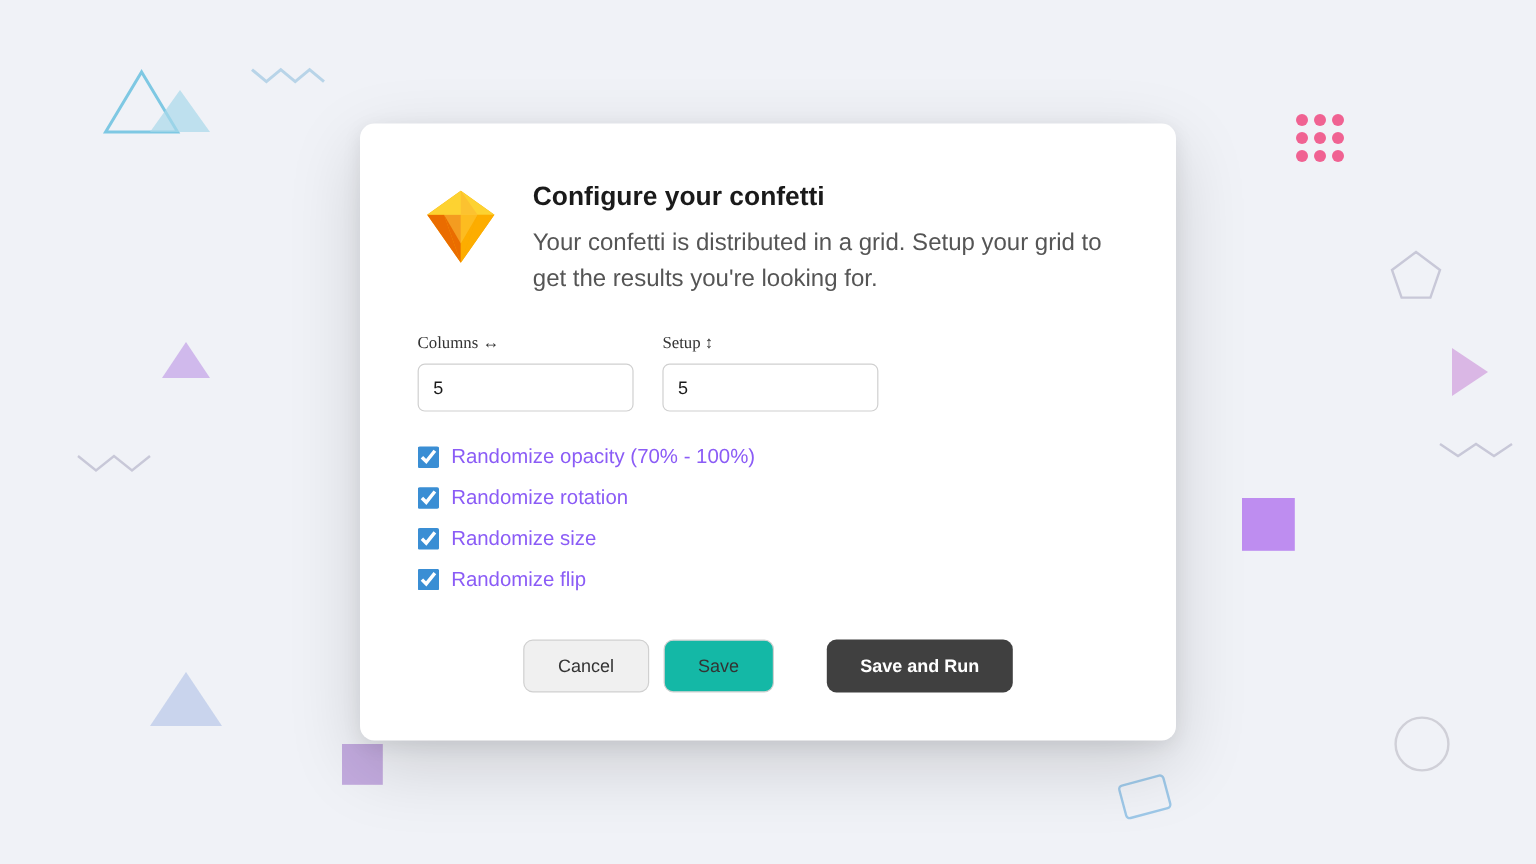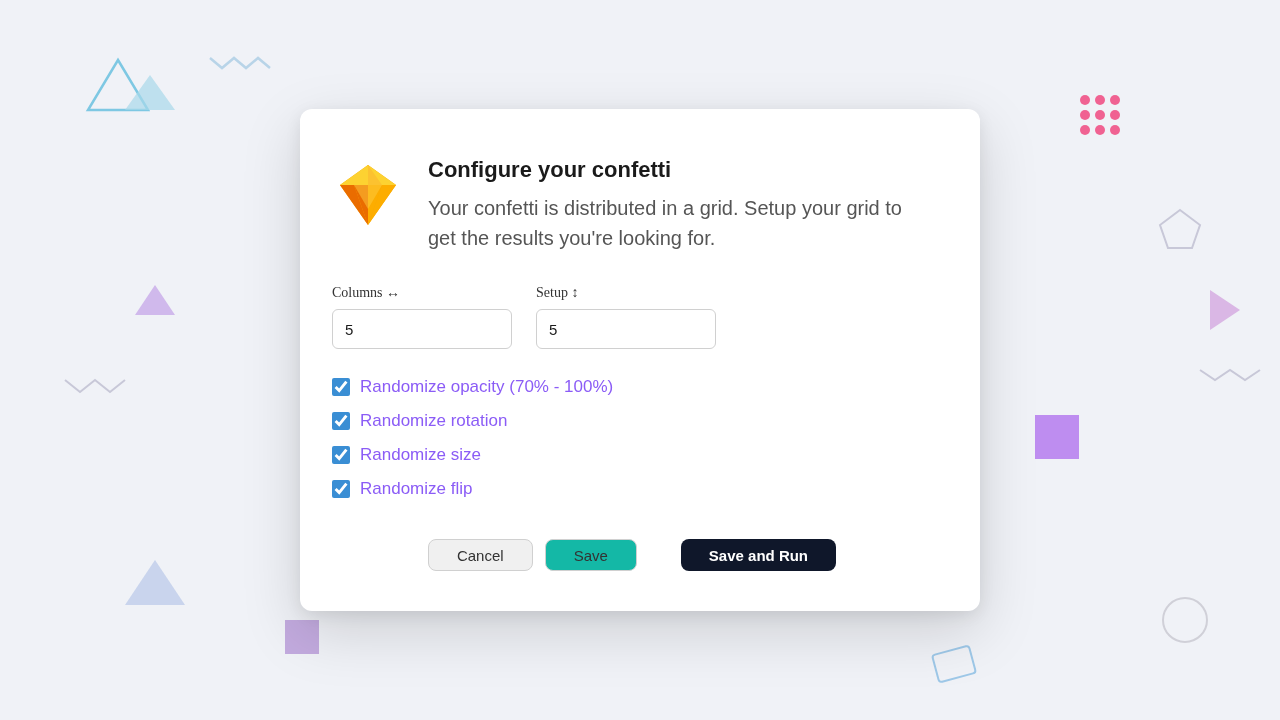--- a/index.html
+++ b/index.html
@@ -30,21 +30,21 @@
       display: flex;
       align-items: center;
       justify-content: center;
     }
 
     .dialog {
       background: #ffffff;
       border-radius: 12px;
       box-shadow: 0 20px 60px rgba(0,0,0,0.15), 0 4px 16px rgba(0,0,0,0.08);
       width: 680px;
-      padding: 48px 48px 40px 32px;
+      padding: 48px 48px 40px 48px;
     }
 
     .dialog-header {
       display: flex;
       align-items: flex-start;
       gap: 24px;
       margin-bottom: 32px;
     }
 
     .sketch-icon {
@@ -123,21 +123,21 @@
       color: #8b5cf6;
     }
 
     .dialog-footer {
       display: flex;
       justify-content: center;
       gap: 12px;
     }
 
     .btn {
-      height: 32px;
+      height: 44px;
       padding: 0 28px;
       border-radius: 8px;
       font-size: 15px;
       font-weight: 500;
       cursor: pointer;
       border: none;
       outline: none;
     }
 
     .btn-cancel {
@@ -146,21 +146,21 @@
       border: 1.5px solid #d0d0d0;
     }
 
     .btn-save {
       background: #14b8a6;
       color: #333;
       border: 1.5px solid #d0d0d0;
     }
 
     .btn-save-run {
-      background: #0f172a;
+      background: #404040;
       color: #ffffff;
       border: none;
       font-weight: 600;
       margin-left: 32px;
     }
   </style>
 </head>
 <body>
 
 <svg class="bg-shapes" xmlns="http://www.w3.org/2000/svg" width="1280" height="720">

